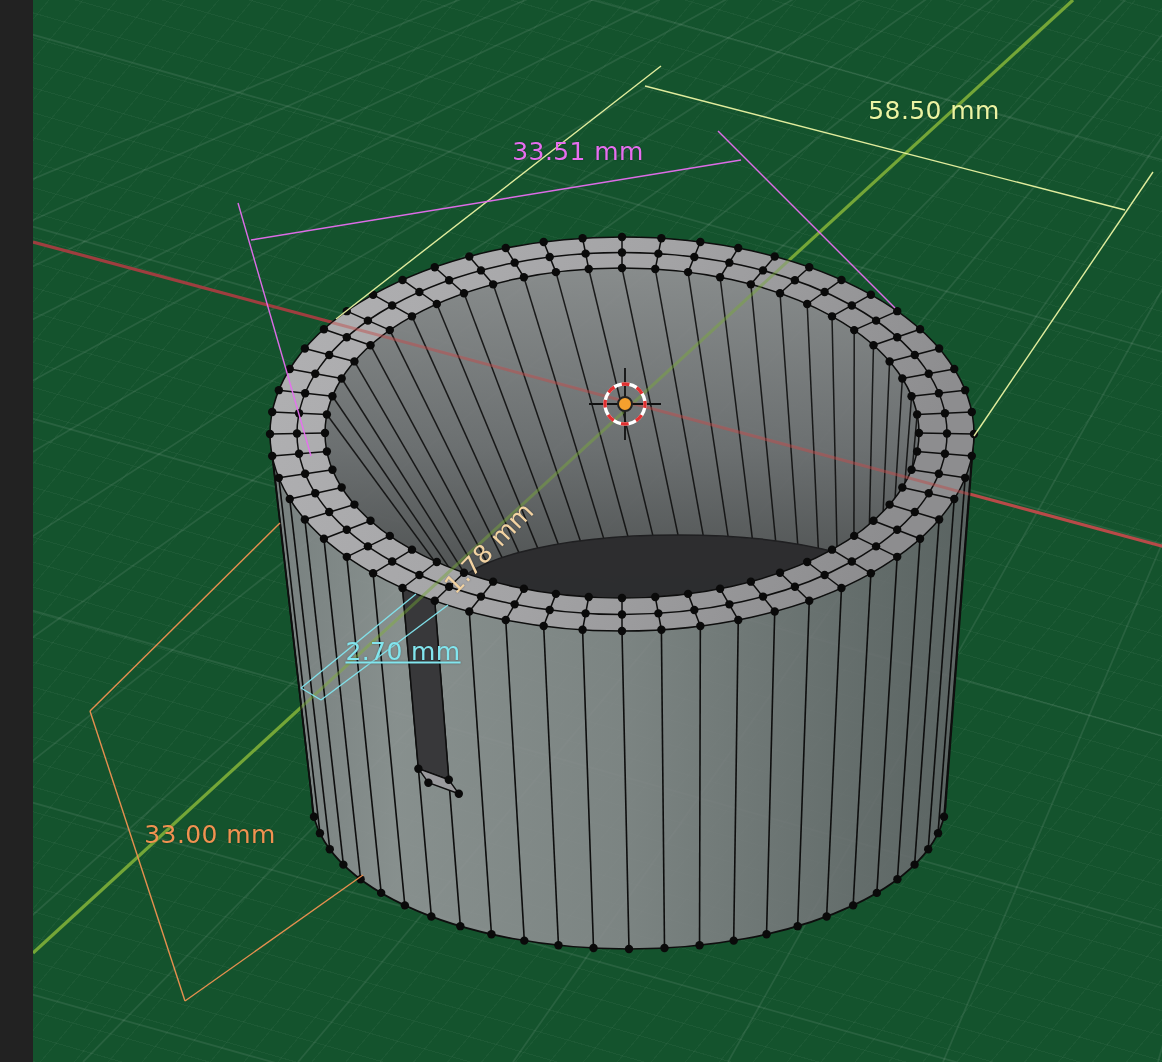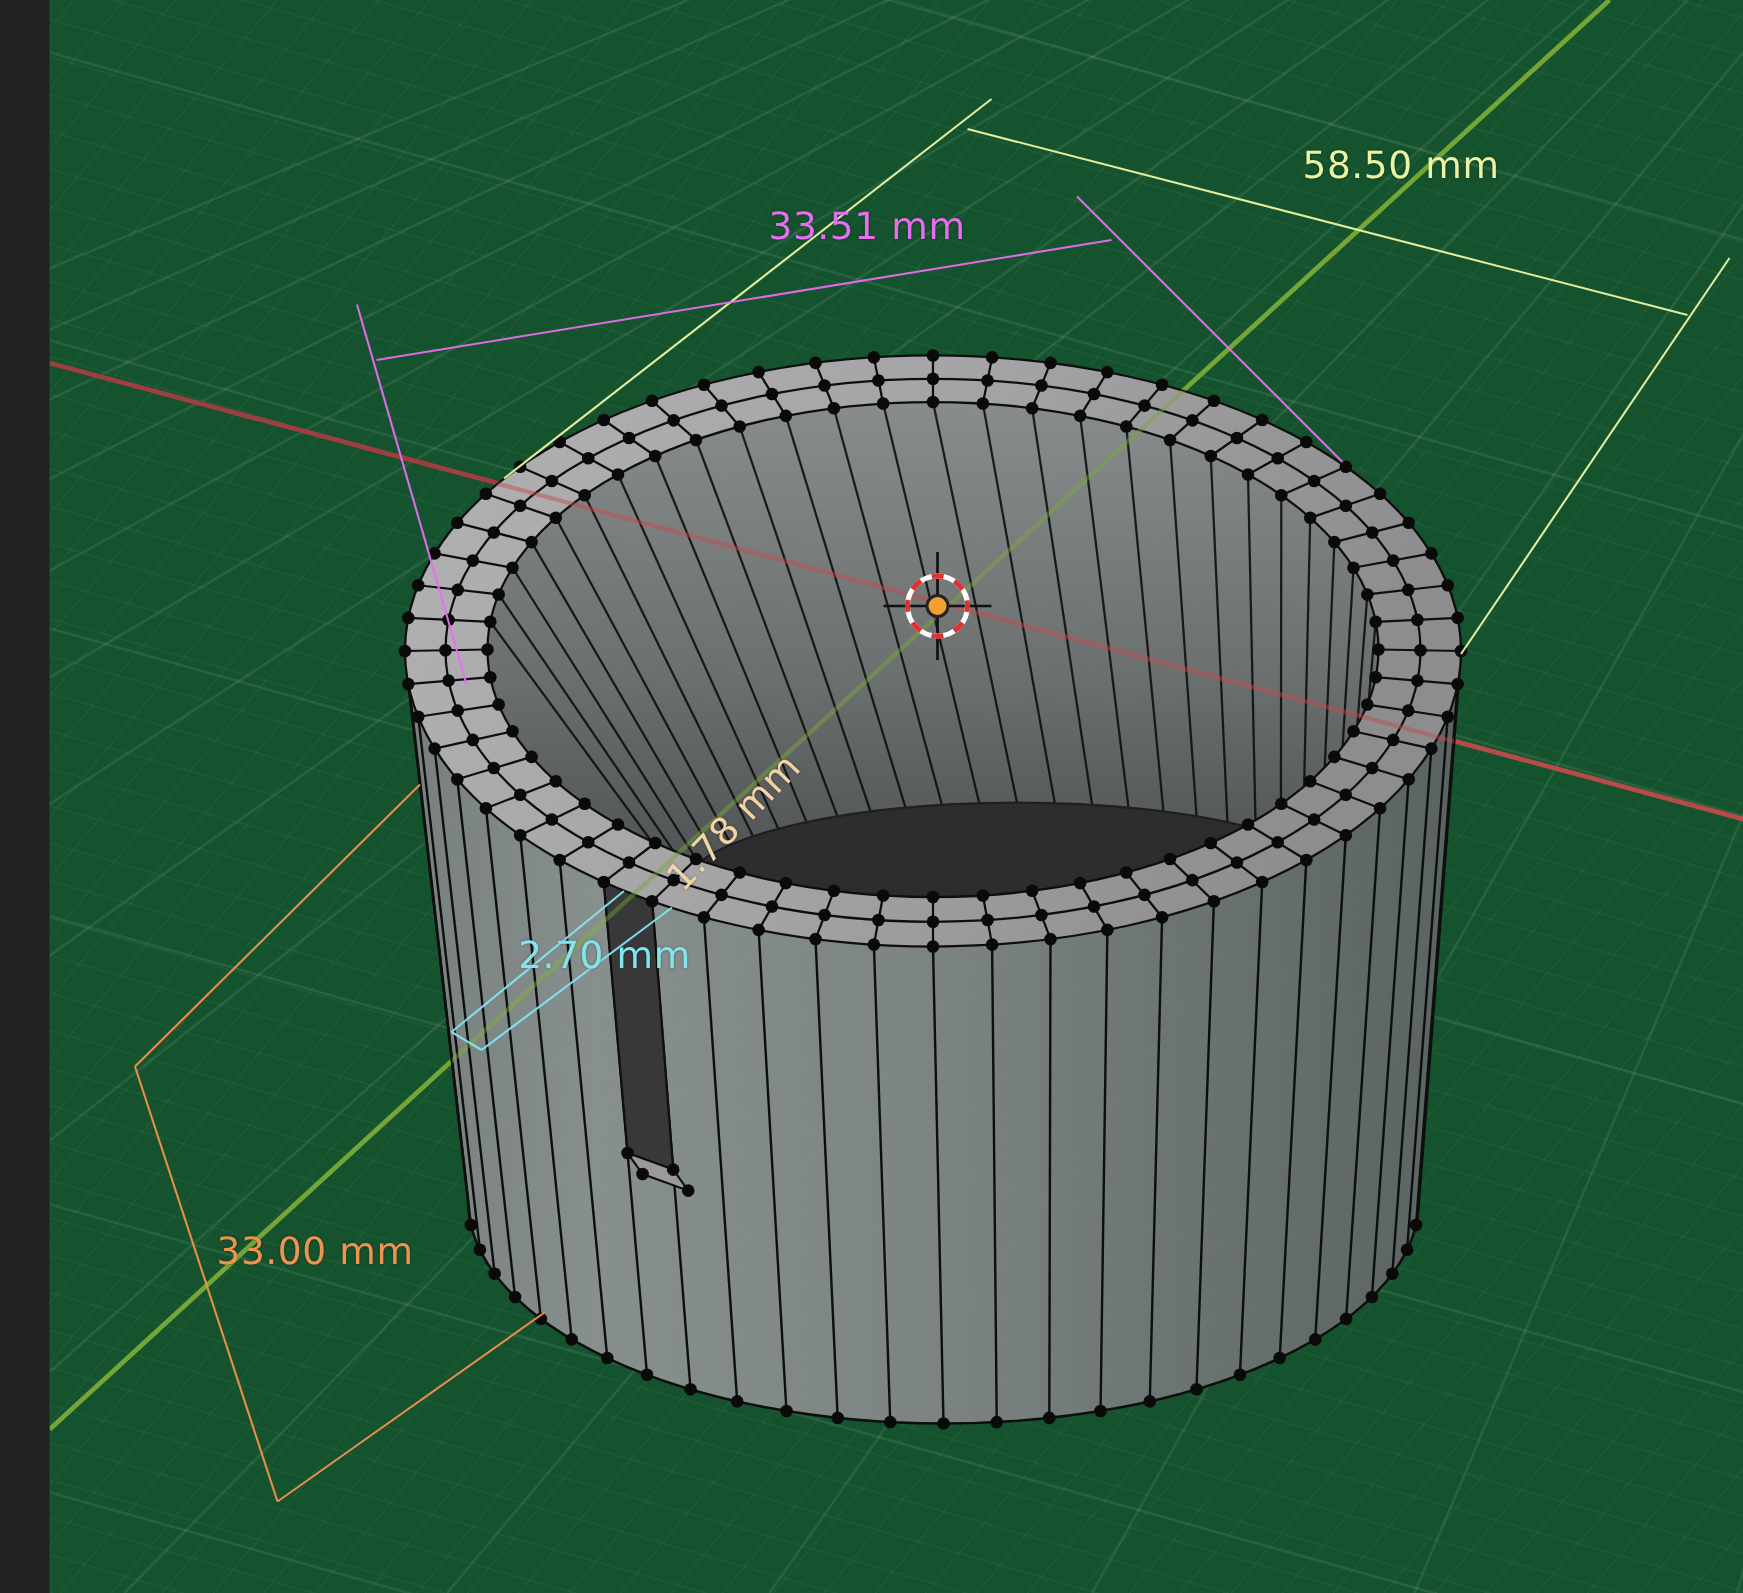--- a/index.html
+++ b/index.html
@@ -456,15 +456,15 @@
       <g stroke="#f09251" stroke-width="1.4" stroke-opacity="0.95">
         <line x1="57" y1="711" x2="152" y2="1001"></line>
         <line x1="247" y1="523" x2="57" y2="711"></line>
         <line x1="152" y1="1001" x2="330" y2="875"></line>
       </g>
     </svg>
 
   <div class="dim-label" id="lbl-0" style="left: 901px; top: 110px; color: rgb(236, 244, 163);">58.50 mm</div>
   <div class="dim-label" id="lbl-1" style="left: 545px; top: 151px; color: rgb(231, 110, 240);">33.51 mm</div>
   <div class="dim-label rotated" id="lbl-2" style="left: 456px; top: 548px; color: rgb(243, 211, 162);">1.78 mm</div>
-  <div class="dim-label" id="lbl-3" style="left: 370px; top: 637px; color: rgb(130, 229, 238);">2.70 mm</div>
+  <div class="dim-label" id="lbl-3" style="left: 370px; top: 651px; color: rgb(130, 229, 238); text-decoration: underline;">2.70 mm</div>
   <div class="dim-label" id="lbl-4" style="left: 177px; top: 834px; color: rgb(240, 146, 81); text-align: center;">33.00 mm</div>
 </div>
 
 </body></html>

